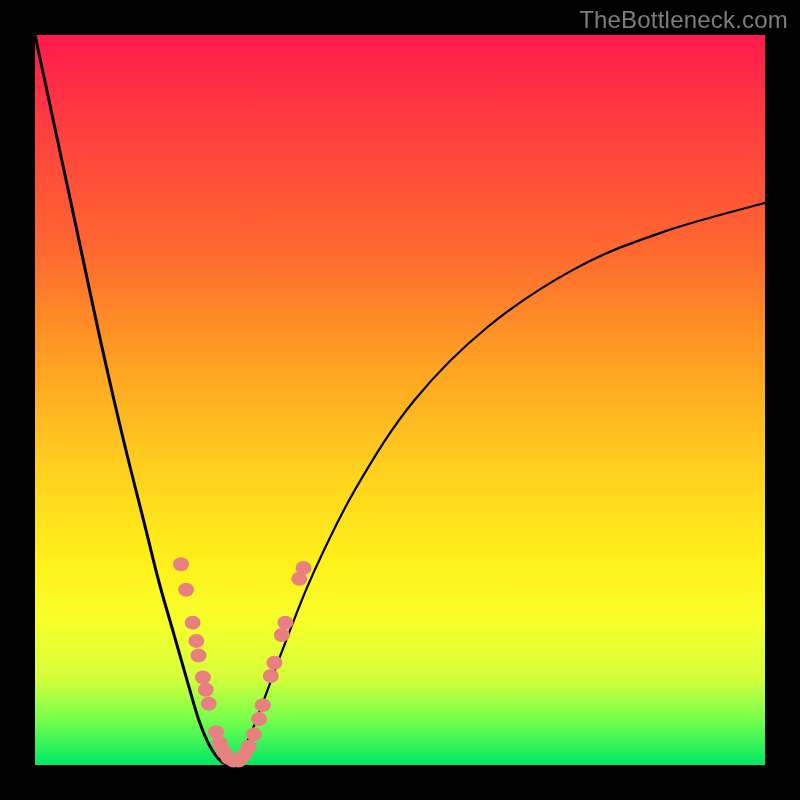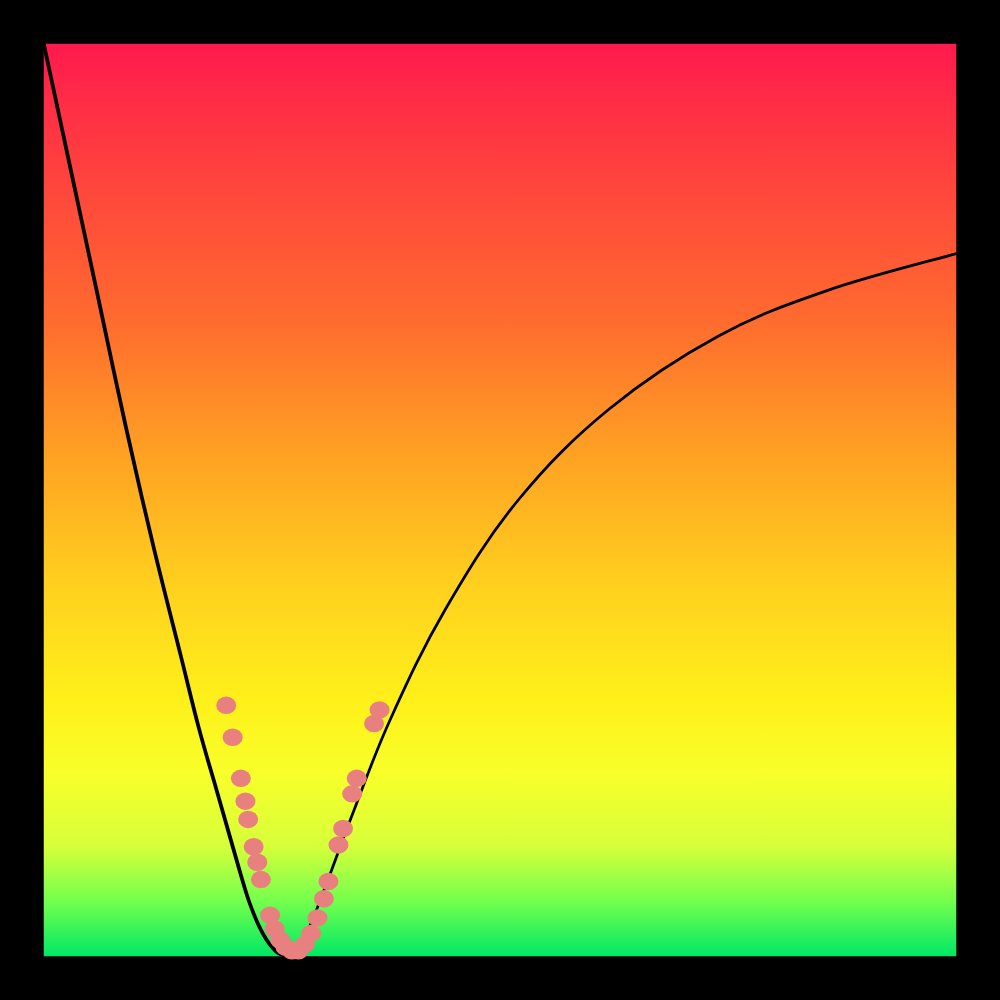--- a/index.html
+++ b/index.html
@@ -91,13 +91,14 @@
           <ellipse cx="227.76" cy="670.14" rx="8" ry="7" fill="#e98080" stroke="#d86f6f" stroke-width="0"></ellipse>
           <ellipse cx="235.79" cy="640.94" rx="8" ry="7" fill="#e98080" stroke="#d86f6f" stroke-width="0"></ellipse>
           <ellipse cx="239.44" cy="627.80" rx="8" ry="7" fill="#e98080" stroke="#d86f6f" stroke-width="0"></ellipse>
           <ellipse cx="246.74" cy="600.06" rx="8" ry="7" fill="#e98080" stroke="#d86f6f" stroke-width="0"></ellipse>
           <ellipse cx="250.39" cy="587.65" rx="8" ry="7" fill="#e98080" stroke="#d86f6f" stroke-width="0"></ellipse>
           <ellipse cx="264.26" cy="543.85" rx="8" ry="7" fill="#e98080" stroke="#d86f6f" stroke-width="0"></ellipse>
           <ellipse cx="268.64" cy="532.90" rx="8" ry="7" fill="#e98080" stroke="#d86f6f" stroke-width="0"></ellipse>
         </g>
     </svg>
   </div>
+  <div class="watermark">TheBottleneck.com</div>
 </div>
 
 </body></html>

